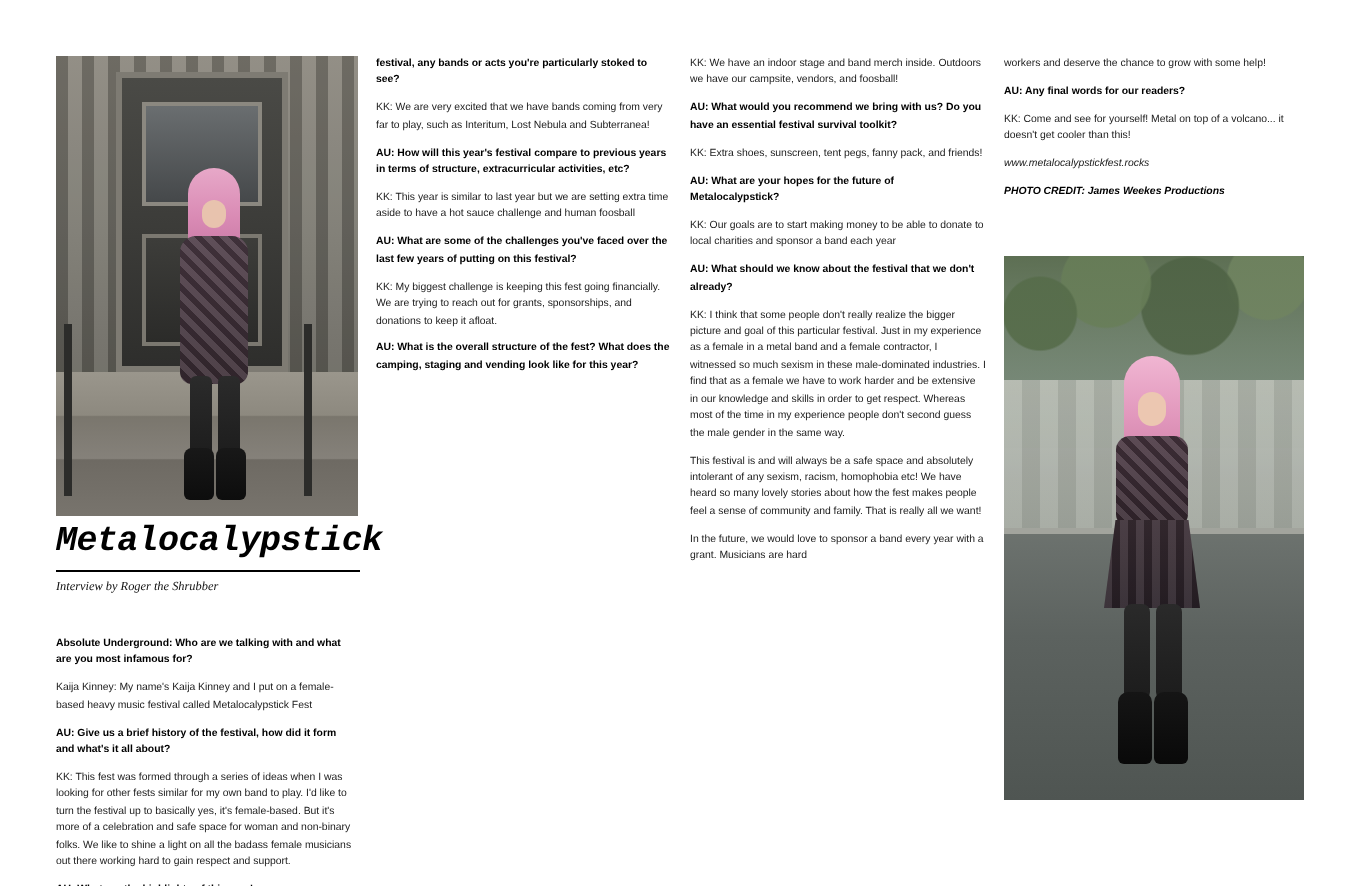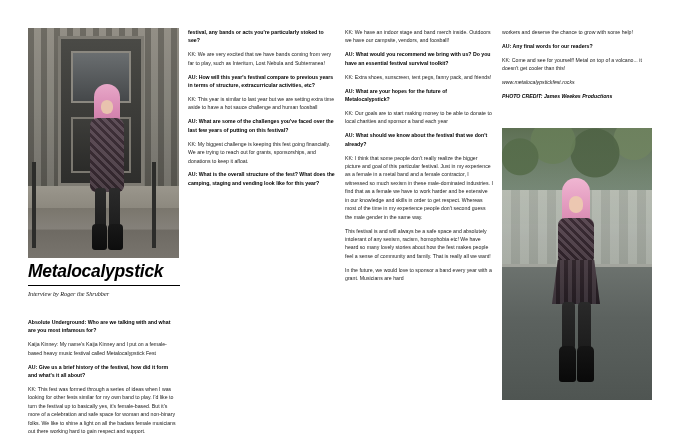--- a/index.html
+++ b/index.html
@@ -132,21 +132,21 @@
   .hero-photo .figure .bootR { left: 26px; }
 
   
   .masthead {
     position: absolute;
     left: 28px;
     top: 262px;
     width: 152px;
   }
   .masthead .title {
-    font-family: Liberation Sans, sans-serif;
+    font-family: Liberation Mono, monospace;
     font-style: italic;
     font-weight: bold;
     font-size: 17.5px;
     letter-spacing: -0.3px;
     color: #000000;
     line-height: 1.05;
   }
   .masthead .rule {
     margin-top: 5px;
     height: 1px;

